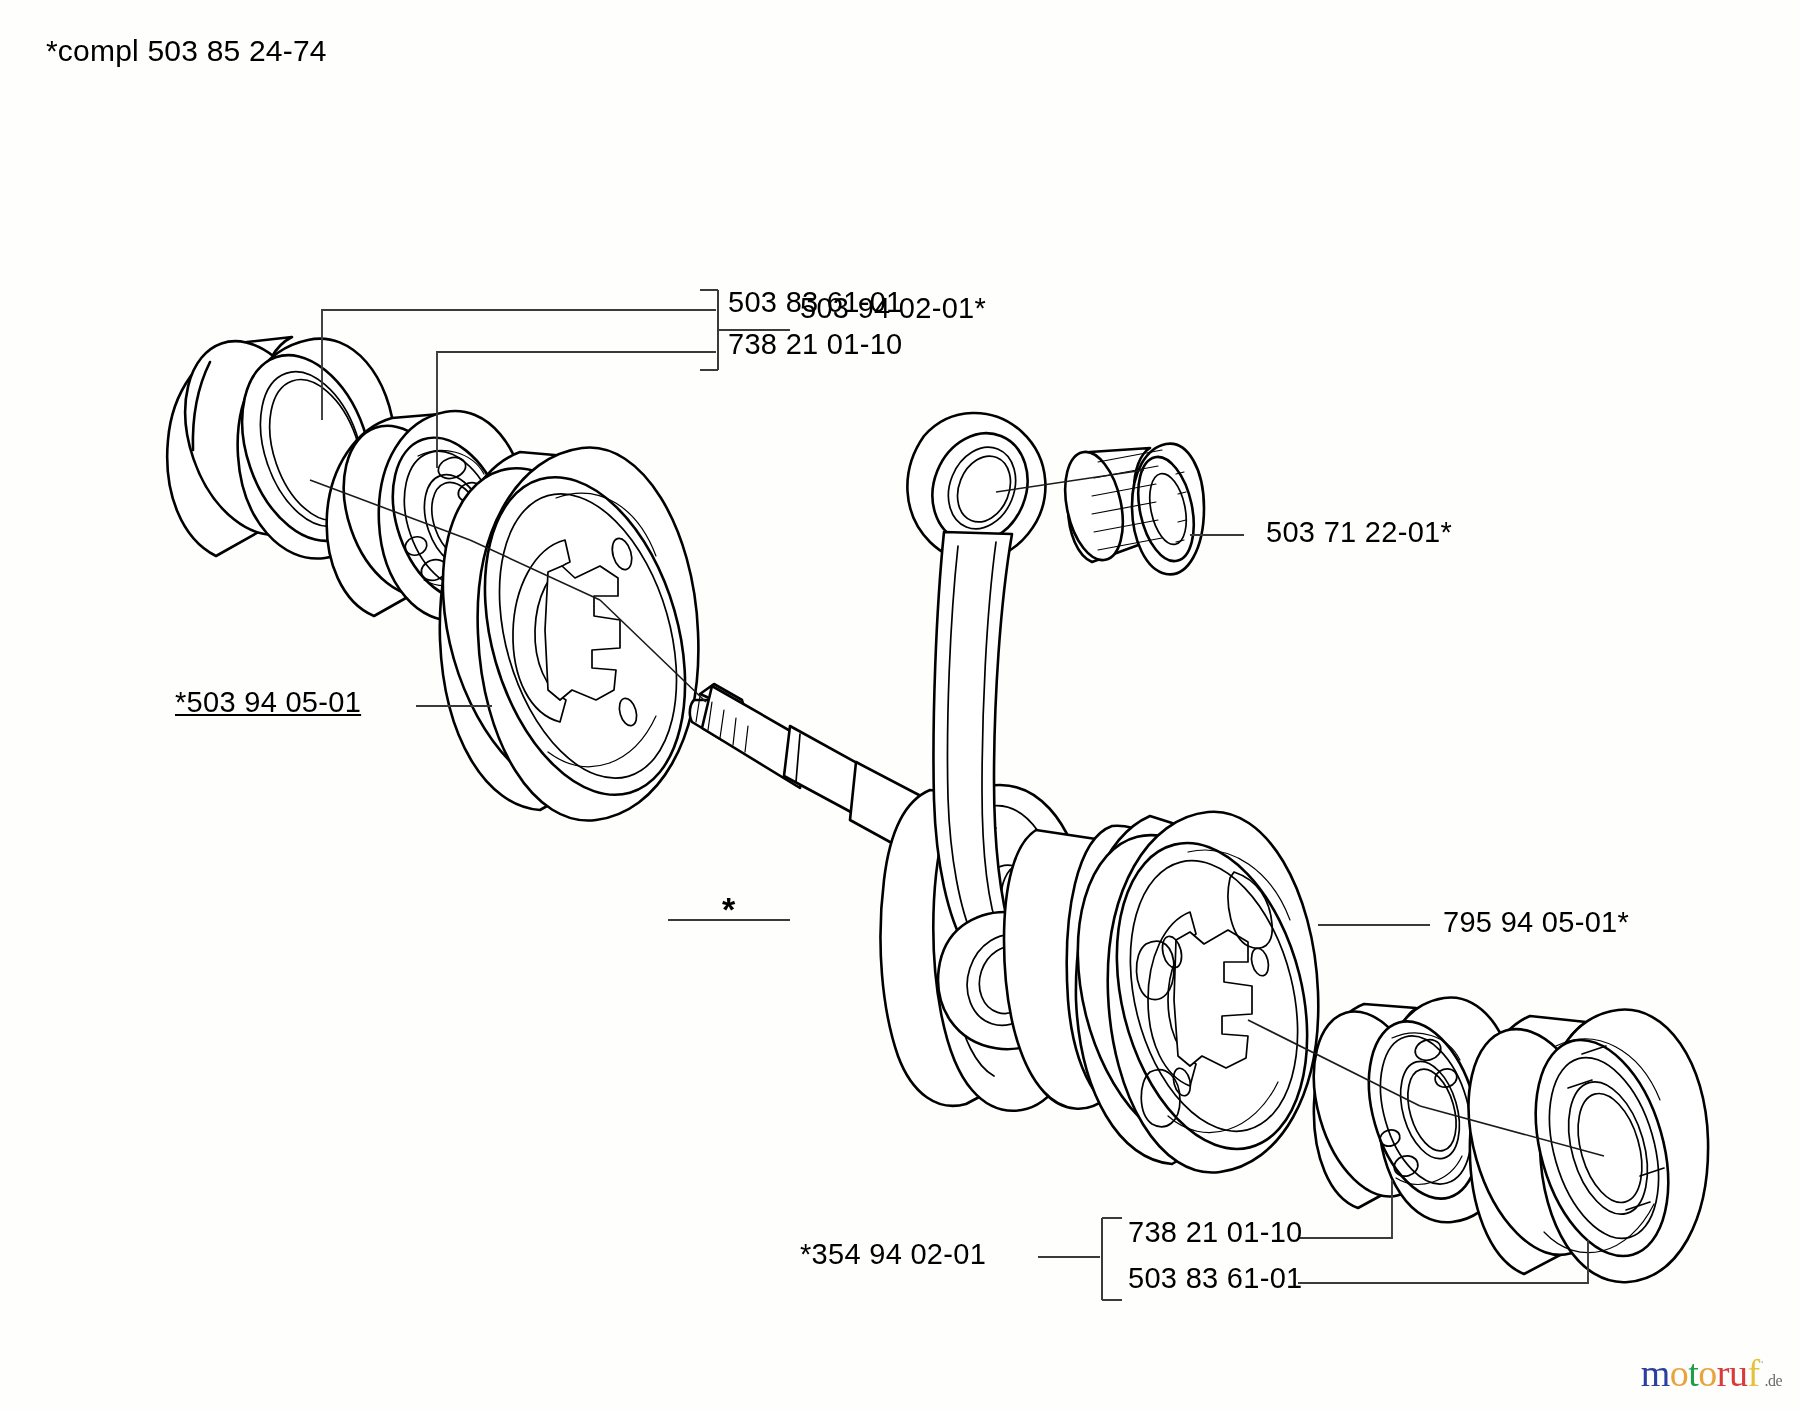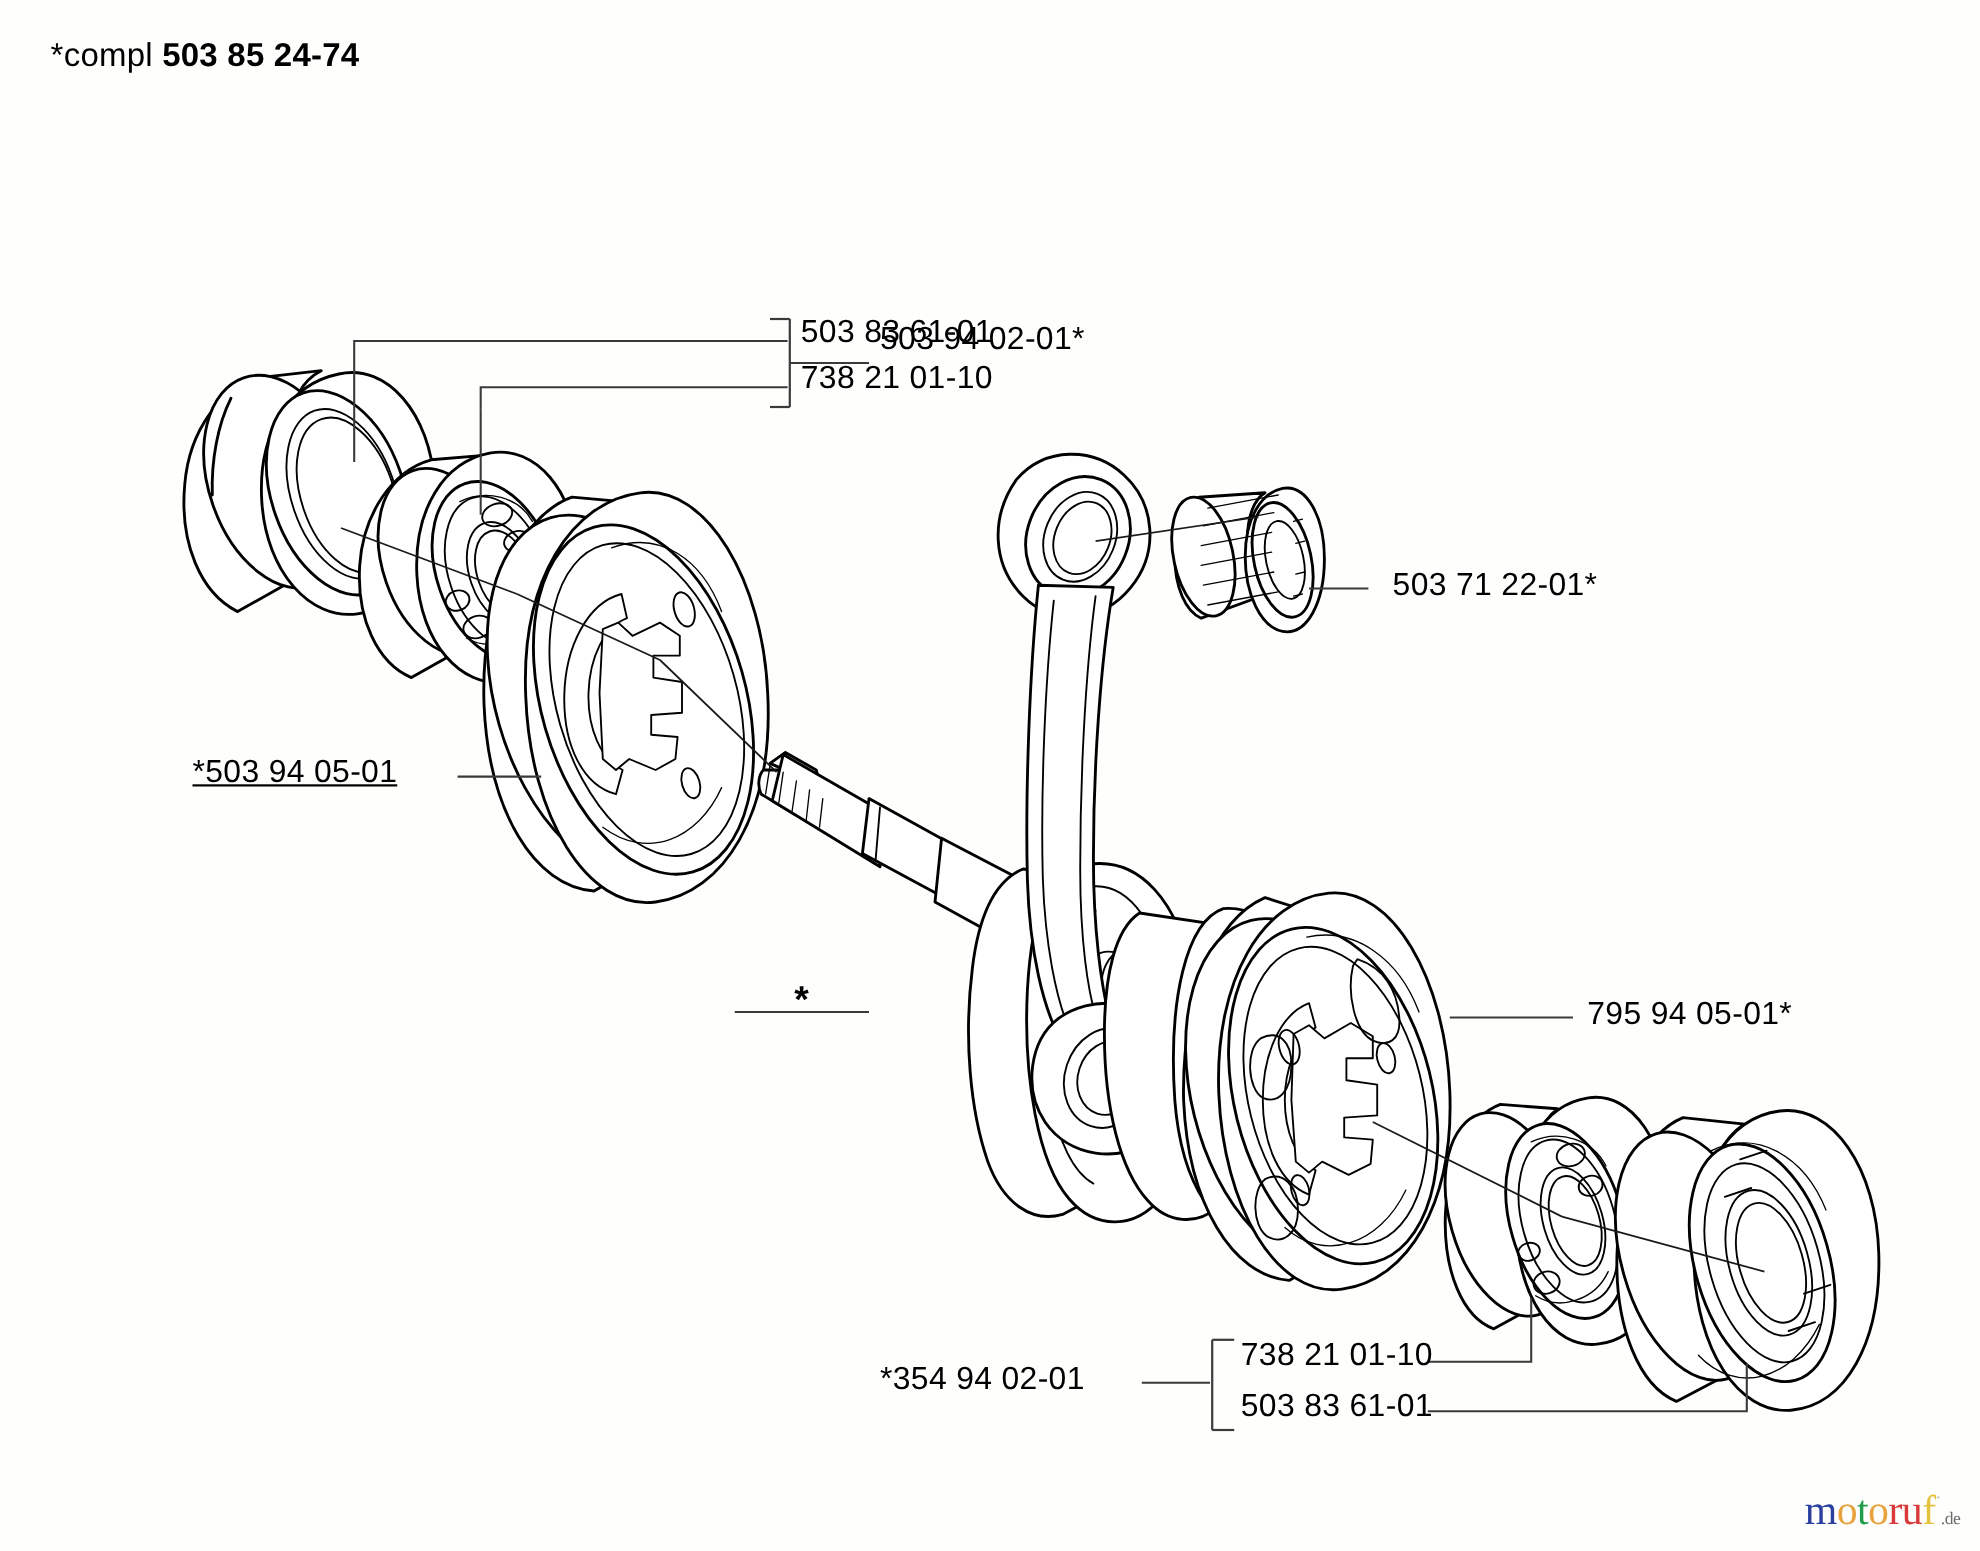--- a/index.html
+++ b/index.html
@@ -22,21 +22,21 @@
   }
   #header {
     position: absolute;
     left: 46px;
     top: 34px;
     font-size: 30px;
     letter-spacing: 0.2px;
     white-space: nowrap;
   }
   #header .bold { font-weight: normal; }
-  #header .num { font-weight: bold; text-align: right; }
+  #header .num { font-weight: normal; text-align: right; }
 
   .label {
     position: absolute;
     font-size: 29px;
     white-space: nowrap;
     letter-spacing: 0.3px;
     line-height: 1;
   }
 
   #drawing {

